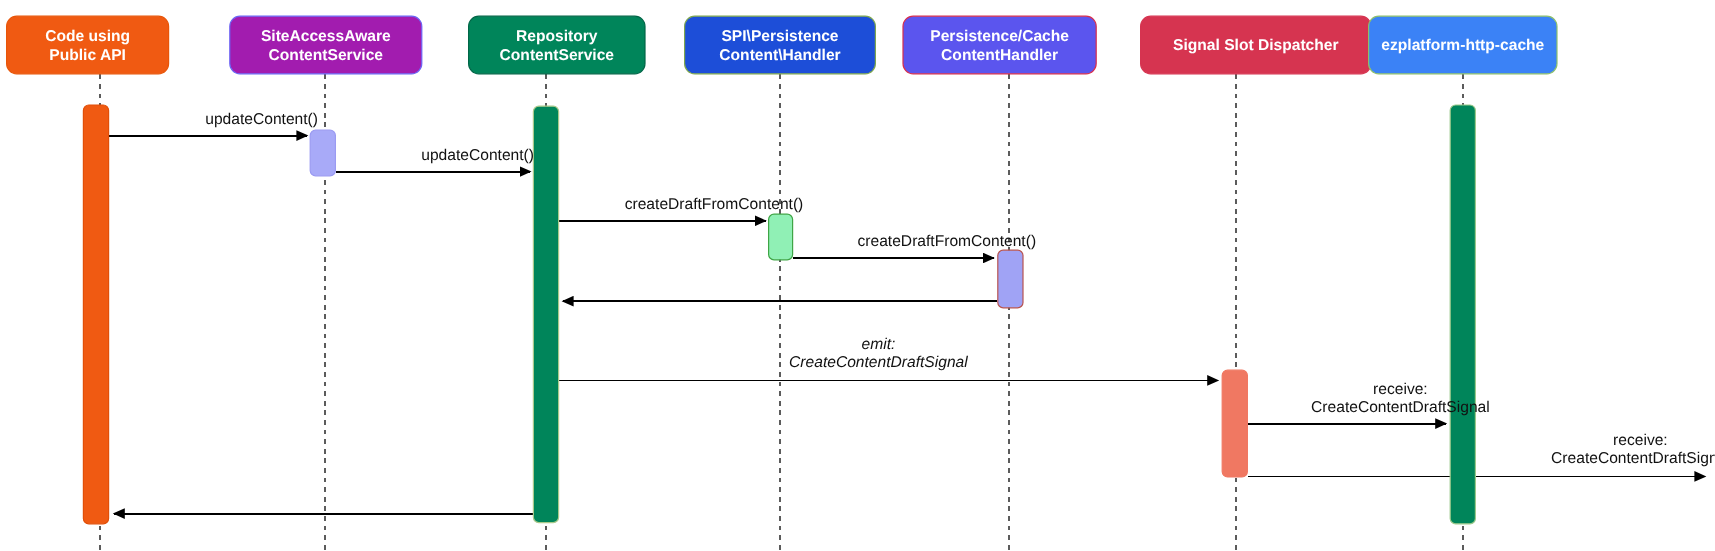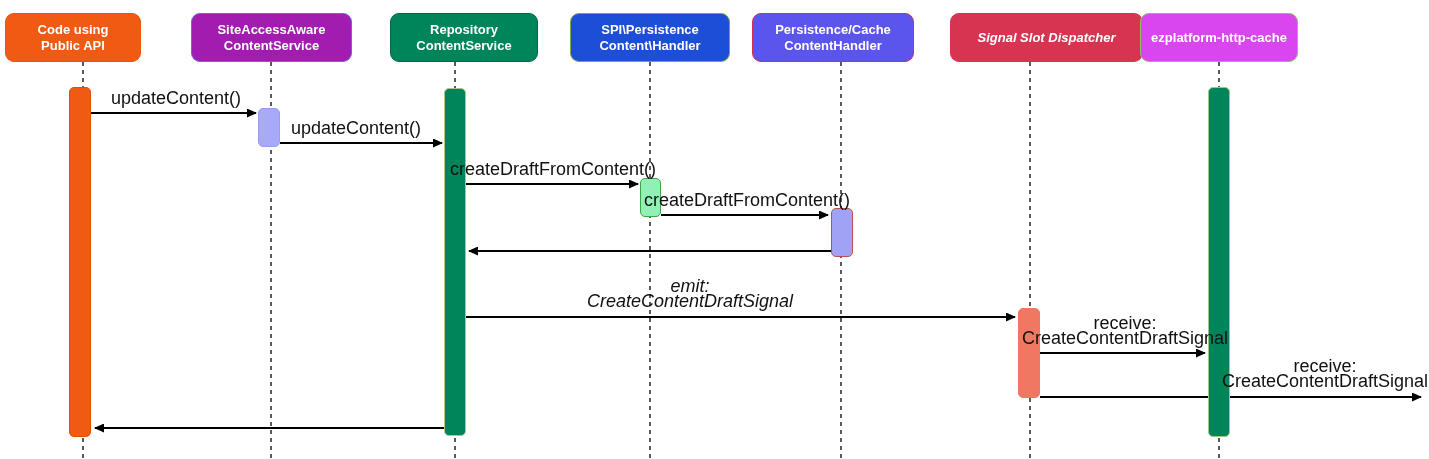--- a/index.html
+++ b/index.html
@@ -21,43 +21,44 @@
     font-size:13px;font-weight:bold;line-height:16px;
     white-space:pre-line;
     box-sizing:border-box;
     z-index:3;
   }
   .p1{left:5px;width:136px;background:#F05A12;border:1.5px solid #E85508;}
   .p2{left:191px;width:161px;background:#a21caf;border:1.5px solid #6A64F5;}
   .p3{left:390px;width:148px;background:#00855A;border:1.5px solid #006647;}
   .p4{left:570px;width:160px;background:#1d4ed8;border:1.5px solid #7DA64F;}
   .p5{left:752px;width:162px;background:#5B55EE;border:1.5px solid #D62E4E;}
-  .p6{left:950px;width:193px;background:#D63450;border:1.5px solid #D63450;font-style:italic;}
-  .p7{left:1140px;width:158px;background:#d946ef;border:1.5px solid #8CBF6C;text-align:center;}
+  .p6{left:950px;width:193px;background:#D63450;border:1.5px solid #D63450;}
+  .p7{left:1140px;width:158px;background:#3b82f6;border:1.5px solid #8CBF6C;text-align:center;}
   .bar{
     position:absolute;
     border-radius:5px;
     box-sizing:border-box;
     z-index:2;
   }
   .b1{left:69px;top:87px;width:22px;height:350px;background:#F05A12;border:1px solid #E14F08;}
   .b2{left:258px;top:108px;width:22px;height:39px;background:#A8AAF8;border:1px solid #9B9BF2;}
   .b3{left:444px;top:88px;width:22px;height:348px;background:#00855A;border:1px solid #A9C98A;}
   .b4{left:640px;top:178px;width:21px;height:39px;background:#90F0B5;border:1px solid #3FA545;}
   .b5{left:831px;top:208px;width:22px;height:49px;background:#A0A3F5;border:1px solid #B85450;}
   .b6{left:1018px;top:308px;width:22px;height:90px;background:#F07862;border:1px solid #F07862;}
   .b7{left:1208px;top:87px;width:22px;height:350px;background:#00855A;border:1px solid #9BC98A;}
   .msg-label{
     position:absolute;
     transform:translateX(-50%);
     text-align:center;
-    font-size:18px;line-height:15px;
+    font-size:13px;line-height:15px;
     color:#111111;
     white-space:pre-line;
     z-index:4;
+    margin-left:42px;
   }
   .ml1{left:176px;top:91px;}
   .ml2{left:356px;top:121px;}
   .ml3{left:553px;top:162px;}
   .ml4{left:747px;top:193px;}
   .ml6{left:690px;top:279px;font-style:italic;}
   .ml7{left:1125px;top:316px;}
   .ml8{left:1325px;top:359px;}
   svg line{shape-rendering:crispEdges;}
 </style>

